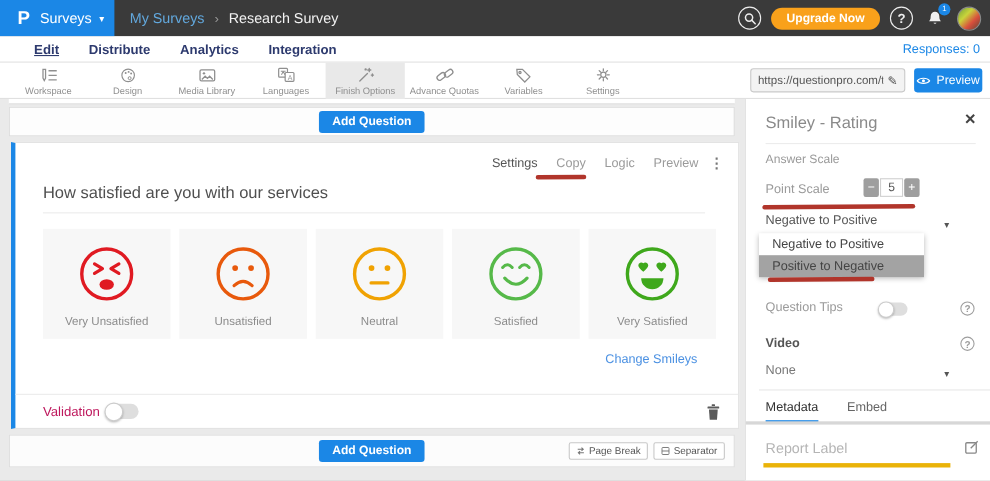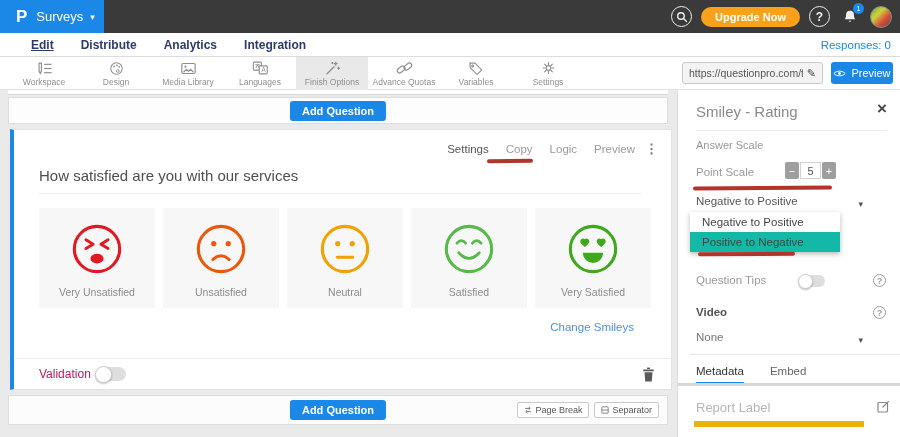--- a/index.html
+++ b/index.html
@@ -105,54 +105,59 @@
   .step-btn { width:14px; height:17px; background:#9e9e9e; color:#fff; font-size:11px; display:flex;
               align-items:center; justify-content:center; cursor:pointer; border-radius:2px; }
   .step-val { width:21px; height:17px; background:#fff; border:1px solid #d0d0d0; color:#555; font-size:11px;
               display:flex; align-items:center; justify-content:center; margin:0 1px; }
   .select-row { position:absolute; left:18px; right:12px; font-size:11.5px; color:#555; cursor:pointer; }
   .sel-dir { top:105px; } .sel-video { top:241px; color:#777; }
   .select-caret { position:absolute; right:37px; color:#555; font-size:9px; }
   .dropdown { position:absolute; left:12px; top:122px; width:150px; background:#fff;
               box-shadow:0 2px 5px rgba(0,0,0,.28); z-index:5; }
   .dd-opt { height:20px; line-height:20px; padding-left:12px; font-size:11.5px; color:#444; cursor:pointer; }
-  .dd-opt.hl { background:#14b8a6; }
+  .dd-opt.hl { background:#a3a3a3; }
   .qtips-label { position:absolute; left:18px; top:184px; font-size:11.5px; color:#9a9a9a; }
   .toggle.small { position:absolute; left:121px; top:185px; width:26px; height:12px; }
   .toggle.small .knob { width:15px; height:15px; }
   .help-dot { position:absolute; right:14px; width:13px; height:13px; border:1.3px solid #9e9e9e; border-radius:50%;
               color:#9e9e9e; font-size:9px; font-weight:bold; display:flex; align-items:center; justify-content:center; cursor:pointer; }
   .video-label { position:absolute; left:18px; top:216px; font-size:11.5px; font-weight:bold; color:#555; }
   .panel-hr2 { position:absolute; left:12px; right:0; top:264px; border-bottom:1px solid #e8e8e8; }
   .panel-tabs { position:absolute; left:18px; top:275px; display:flex; gap:26px; font-size:11.5px; }
   .ptab { color:#666; cursor:pointer; padding-bottom:5px; }
   .ptab.active { color:#333; border-bottom:2px solid #1b87e6; }
   .panel-grayline { position:absolute; left:0; right:0; top:293px; height:2.5px; background:#d7d7d7; }
   .report-input { position:absolute; left:16px; top:306px; width:170px; border:none; outline:none;
-                  border-bottom:6px solid #eab308; background:transparent; font-size:13px; color:#444;
+                  border-bottom:4px solid #eab308; background:transparent; font-size:13px; color:#444;
                   padding:4px 0 6px 2px; font-family:"Liberation Sans", sans-serif; }
   .report-input::placeholder { color:#b5b5b5; }
   .report-edit { position:absolute; right:10px; top:310px; cursor:pointer; display:flex; }
 
   
   .red-mark { position:absolute; height:3.5px; background:#b1352b; border-radius:2px; transform:rotate(-0.4deg); z-index:6; }
   .mark-settings { left:487px; top:159px; width:46px; }
   .mark-pointscale { left:693px; top:186px; width:139px; }
   .mark-option { left:698px; top:252px; width:97px; }
 </style>
 </head>
 <body>
 
 <div class="app">
 
   <div class="topbar">
     <div class="logo-area">
       <span class="logo-glyph">P</span>
       <span class="product-name">Surveys</span>
       <span class="logo-caret">▾</span>
+    </div>
+    <div class="breadcrumb">
+      <span class="bc-parent">My Surveys</span>
+      <span class="bc-sep">›</span>
+      <span class="bc-current">Research Survey</span>
     </div>
     <div class="topbar-right">
       <div class="circle-btn">
         <svg width="12" height="12" viewBox="0 0 14 14">
           <circle cx="5.8" cy="5.8" r="3.8" fill="none" stroke="#ededed" stroke-width="1.6"></circle>
           <line x1="8.8" y1="8.8" x2="12.3" y2="12.3" stroke="#ededed" stroke-width="1.6" stroke-linecap="round"></line>
         </svg>
       </div>
       <button class="upgrade-btn">Upgrade Now</button>
       <div class="circle-btn">

